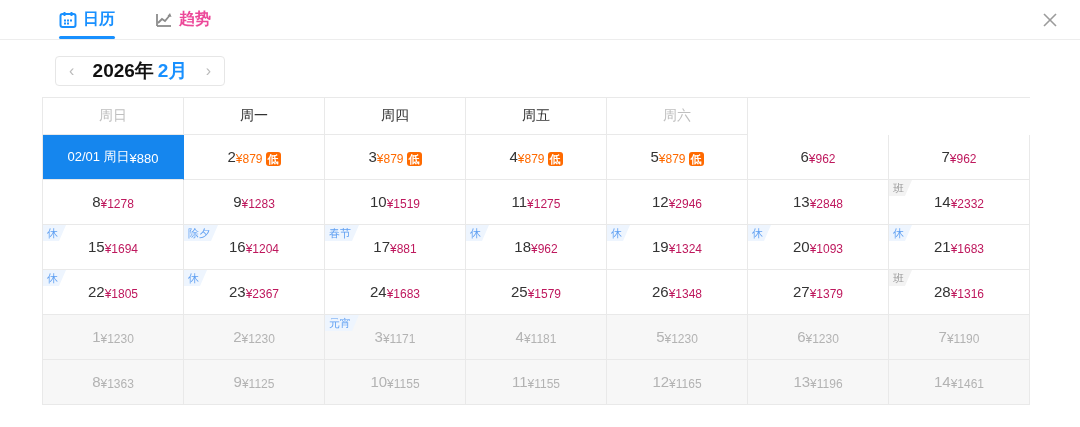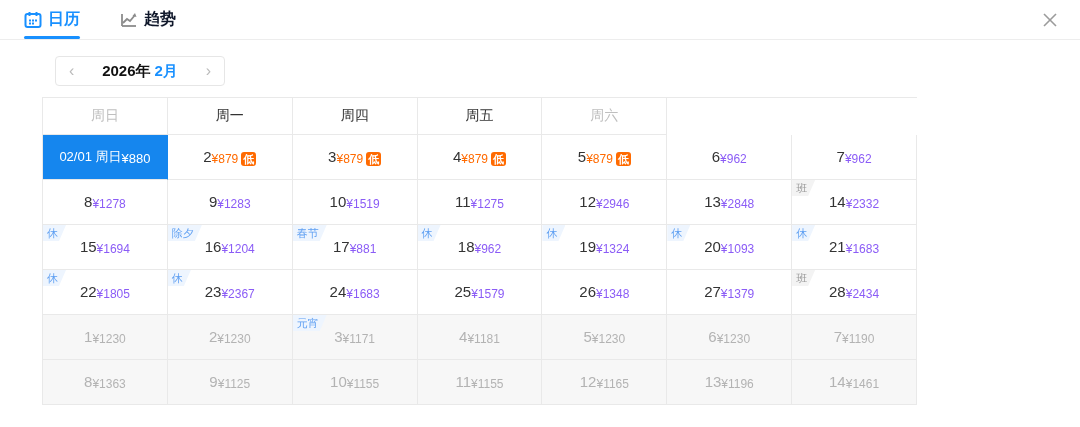--- a/index.html
+++ b/index.html
@@ -1,52 +1,52 @@
 <!DOCTYPE html>
 <html style="--accent: #1890ff; --selected: #1586ee; --orange: #ff6a00;"><head>
 <meta charset="utf-8">
 <style>
   * { margin:0; padding:0; box-sizing:border-box; }
   html,body { width:1080px; height:427px; background:#fff; overflow:hidden;
     font-family:"Liberation Sans","DejaVu Sans",sans-serif; }
 
   
   .topbar { position:relative; height:40px; border-bottom:1px solid #ededed; }
-  .tabs { display:flex; align-items:stretch; padding-left:24px; height:100%; }
+  .tabs { display:flex; align-items:stretch; padding-left:59px; height:100%; }
   .tab { display:flex; align-items:center; gap:6px; margin-right:40px;
-    font-size:16px; font-weight:bold; color:#0f172a; cursor:pointer; position:relative; }
+    font-size:16px; font-weight:bold; color:#ec4899; cursor:pointer; position:relative; }
   .tab.active { color:var(--accent); }
   .tab.active .underline { position:absolute; left:0; right:0; bottom:0;
     height:3px; background:var(--accent); border-radius:2px; }
   .tab .ticon { width:18px; height:18px; display:inline-flex; }
   .close-btn { position:absolute; right:16px; top:6px; width:28px; height:28px;
     display:flex; align-items:center; justify-content:center; cursor:pointer; }
 
   
   .month-nav { margin:16px 0 11px 55px; width:170px; height:30px;
     border:1px solid #e6e6e6; border-radius:4px; display:flex;
     align-items:center; justify-content:space-between; padding:0 13px; }
   .chev { color:#bbb; font-size:16px; line-height:1; cursor:pointer; user-select:none; }
-  .month-label { font-size:15px; font-weight:bold; color:#111;text-align:right; }
+  .month-label { font-size:19px; font-weight:bold; color:#111;text-align:right; }
   .month-label .m { color:var(--accent); margin-left:4px; }
 
   
-  .cal { margin-left:42px; width:875px; border-top:1px solid #e9e9e9;
+  .cal { margin-left:42px; width:988px; border-top:1px solid #e9e9e9;
     border-left:1px solid #e9e9e9; }
   .cal-row { display:grid; grid-template-columns:repeat(7,1fr); }
   .wd { height:37px; display:flex; align-items:center; justify-content:center;
     font-size:14px; color:#333; border-right:1px solid #e9e9e9;
     border-bottom:1px solid #e9e9e9; background:#fff; }
   .wd.muted { color:#bfbfbf; }
   .cell { position:relative; height:45px; display:flex; flex-direction:row;
     align-items:center; justify-content:center; border-right:1px solid #e9e9e9;
     border-bottom:1px solid #e9e9e9; background:#fff; cursor:pointer; }
   .cell .day { font-size:15px; color:#333; line-height:18px; }
   .cell .priceline { display:flex; align-items:center; gap:3px; margin-top:4px; }
-  .cell .price { font-size:12px; color:#8b5cf6; line-height:14px; }
+  .cell .price { font-size:12px; color:#be185d; line-height:14px; }
   .cell.low .price { color:var(--orange); }
   .low-badge { background:var(--orange); color:#fff; font-size:11px; line-height:14px;
     padding:0 2px; border-radius:3px; font-weight:bold; }
   .cell.selected { background:var(--selected); border-right-color:var(--selected); }
   .cell.selected .day { color:#fff; font-size:13px; }
   .cell.selected .price { color:#fff; font-size:13px; }
   .cell.muted { background:#f7f7f7; }
   .cell.muted .day, .cell.muted .price { color:#b3b3b3; }
   .corner { position:absolute; top:0; left:0; font-size:11px; line-height:16px;
     padding:0 8px 0 4px;
@@ -290,21 +290,21 @@
         <div class="cell">
           <div class="day">27</div>
           <div class="priceline">
             <span class="price">¥1379</span>
           </div>
         </div>
         <div class="cell">
           <span class="corner work">班</span>
           <div class="day">28</div>
           <div class="priceline">
-            <span class="price">¥2434</span>
+            <span class="price">¥1316</span>
           </div>
         </div>
       </div>
       <div class="cal-row">
         <div class="cell muted">
           <div class="day">1</div>
           <div class="priceline">
             <span class="price">¥1230</span>
           </div>
         </div>

